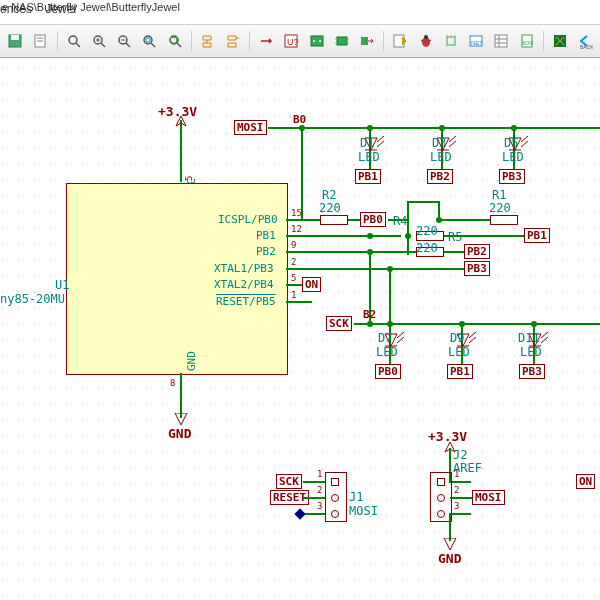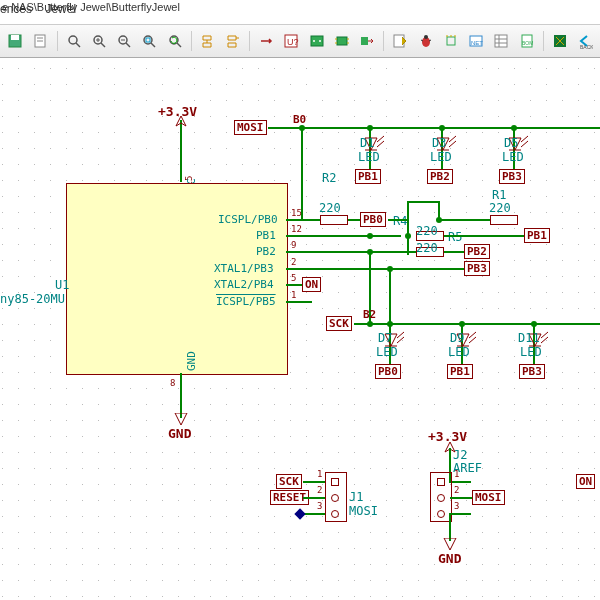--- a/index.html
+++ b/index.html
@@ -1520,21 +1520,21 @@
   <div class="ln wire" style="left:286px;top:193px;width:26px;height:2px"></div>
 
   <div class="st pinname" style="left:214px;top:204px">XTAL1/PB3</div>
   <div class="st pin" style="left:291px;top:199px">2</div>
   <div class="ln wire" style="left:286px;top:210px;width:100px;height:2px"></div>
 
   <div class="st pinname" style="left:214px;top:220px">XTAL2/PB4</div>
   <div class="st pin" style="left:291px;top:215px">5</div>
   <div class="ln wire" style="left:286px;top:226px;width:16px;height:2px"></div>
 
-  <div class="st pinname overline" style="left:216px;top:237px">ICSPL/PB5</div>
+  <div class="st pinname overline" style="left:216px;top:237px">RESET/PB5</div>
   <div class="st pin" style="left:291px;top:232px">1</div>
   <div class="ln wire" style="left:286px;top:243px;width:26px;height:2px"></div>
 
   <div class="st pinname" style="left:185px;top:313px;transform:rotate(-90deg);transform-origin:left top">GND</div>
   <div class="st pin" style="left:170px;top:320px">8</div>
   <div class="ln wire" style="left:180px;top:315px;width:2px;height:45px"></div>
   <div class="arrow" style="left:173px;top:355px"><svg width="16" height="14">
         <path d="M8 0 L14 0 L8 12 L2 0 Z" fill="none" stroke="#840000"></path>
       </svg></div>
   <div class="st pwr" style="left:168px;top:368px">GND</div>
@@ -1579,21 +1579,21 @@
         <line x1="3" y1="12" x2="15" y2="12" stroke="#840000"></line>
         <line x1="15" y1="4" x2="22" y2="-2" stroke="#840000"></line>
         <line x1="15" y1="9" x2="22" y2="3" stroke="#840000"></line>
       </svg></div>
   <div class="st ref" style="left:504px;top:78px">D5</div>
   <div class="st val" style="left:502px;top:92px">LED</div>
   <div class="netbox" style="left:499px;top:111px">PB3</div>
 
   <div class="ln wire" style="left:311px;top:161px;width:9px;height:2px"></div>
   <div class="res" style="left:320px;top:157px"></div>
-  <div class="st ref" style="left:322px;top:113px">R2</div>
+  <div class="st ref" style="left:322px;top:130px">R2</div>
   <div class="st val" style="left:319px;top:143px">220</div>
   <div class="ln wire" style="left:348px;top:161px;width:12px;height:2px"></div>
   <div class="netbox" style="left:360px;top:154px">PB0</div>
 
   <div class="st ref" style="left:393px;top:156px">R4</div>
   <div class="ln wire" style="left:388px;top:161px;width:19px;height:2px"></div>
 
   <div class="res" style="left:490px;top:157px"></div>
   <div class="st ref" style="left:492px;top:130px">R1</div>
   <div class="st val" style="left:489px;top:143px">220</div>

